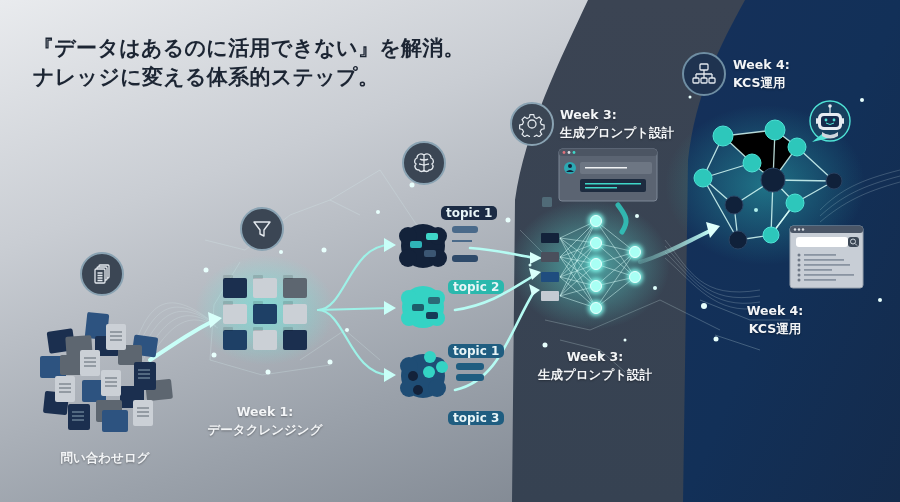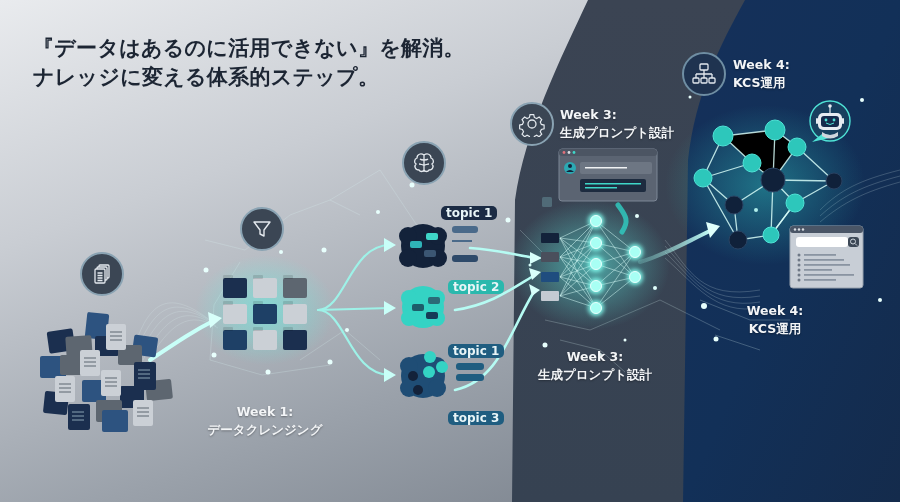--- a/index.html
+++ b/index.html
@@ -413,20 +413,23 @@
 
   <div class="label left" style="left:560px; top:106px; font-size:12.5px;">
     <div>Week 3:</div>
     <div>生成プロンプト設計</div>
   </div>
   <div class="label left" style="left:733px; top:56px; font-size:12.5px;">
     <div>Week 4:</div>
     <div>KCS運用</div>
   </div>
 
+  <div class="label" style="left:40px; top:449px; width:130px;">
+    <div>問い合わせログ</div>
+  </div>
   <div class="label" style="left:205px; top:390px; width:120px;margin-top:13px;">
     <div>Week 1:</div>
     <div>データクレンジング</div>
   </div>
   <div class="label" style="left:530px; top:348px; width:130px;">
     <div>Week 3:</div>
     <div>生成プロンプト設計</div>
   </div>
   <div class="label" style="left:720px; top:302px; width:110px;">
     <div>Week 4:</div>

